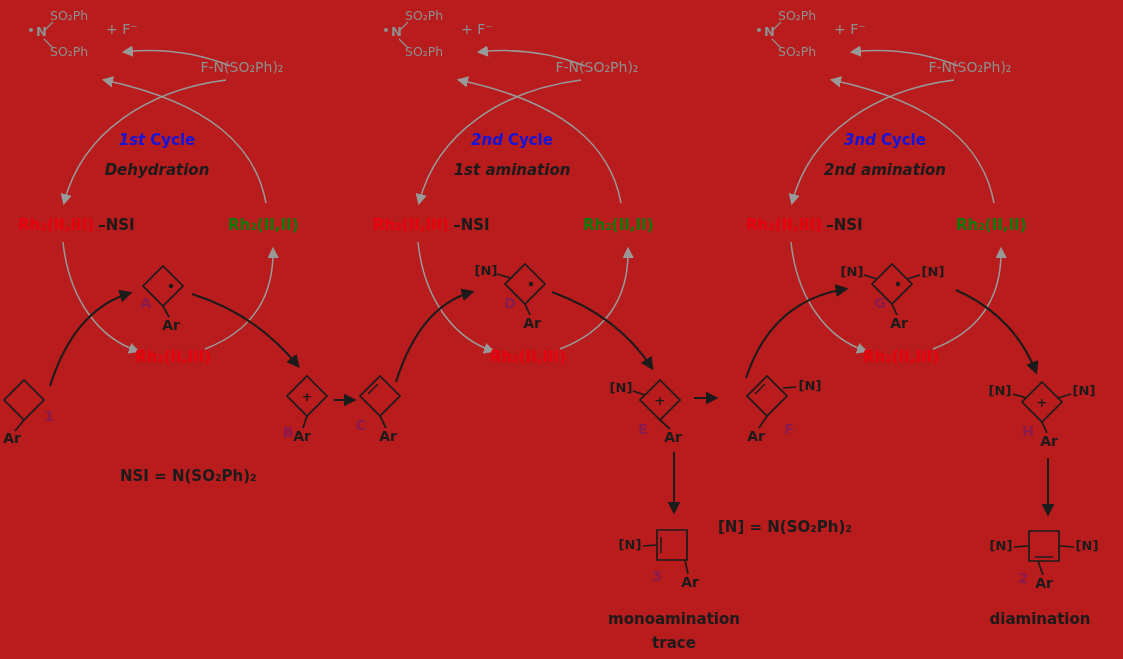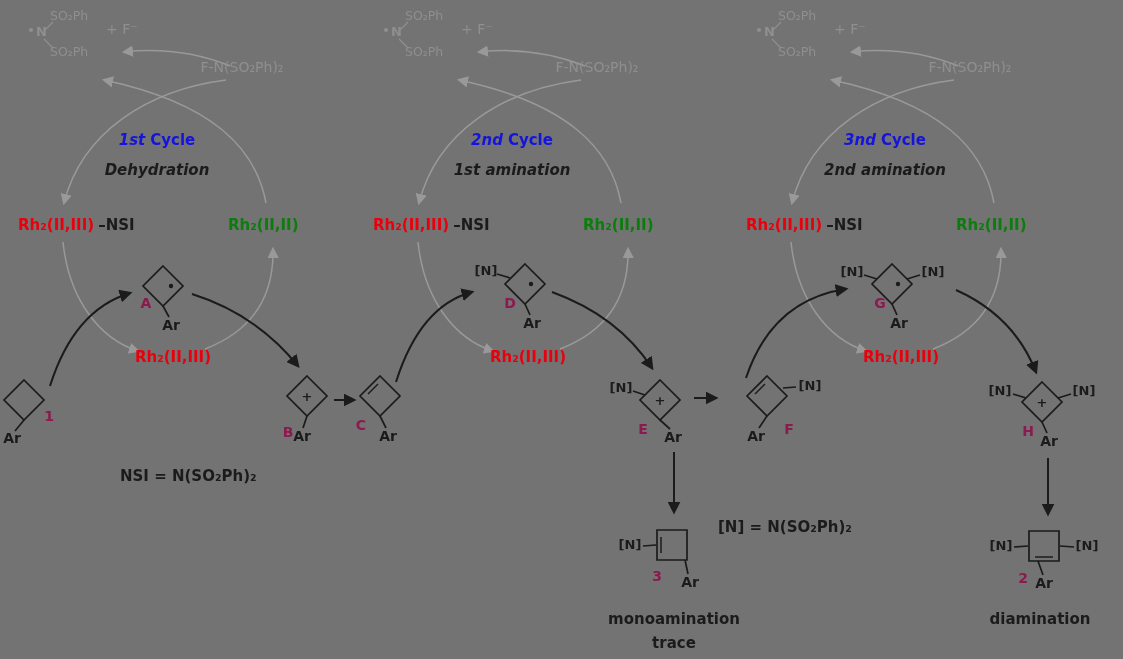--- a/index.html
+++ b/index.html
@@ -1,17 +1,17 @@
 <!DOCTYPE html>
 <html><head>
 <meta charset="utf-8">
 <title>Mechanism Diagram</title>
 <style>
   html,body{margin:0;padding:0;background:#ffffff;}
-  .canvas{position:relative;width:1123px;height:659px;background:#737373;overflow:hidden;}
+  .canvas{position:relative;width:1123px;height:659px;background:#b91c1c;overflow:hidden;}
   svg{display:block;}
   text{font-family:"DejaVu Sans", sans-serif;}
   .t12{font-size:12.5px}
   .t13{font-size:13px}
   .t14{font-size:14px}
   .t15{font-size:15px}
   .b{font-weight:bold}
   .i{font-style:italic}
   .gray{fill:#8f8f8f}
   .blk{fill:#1b1b1b}

